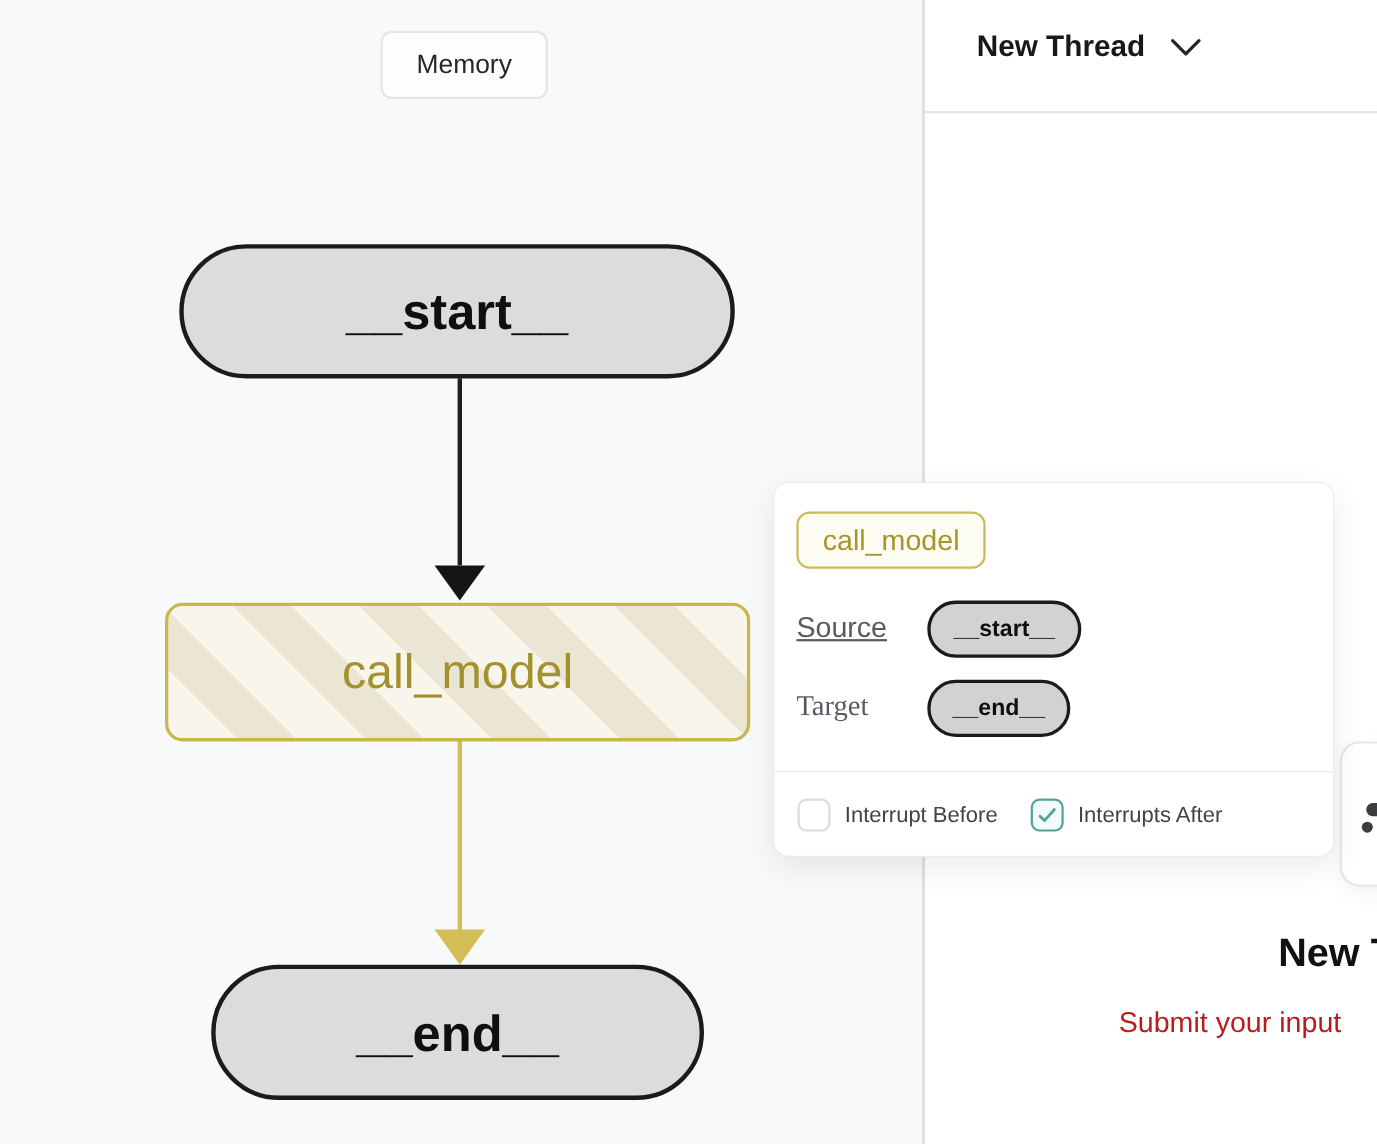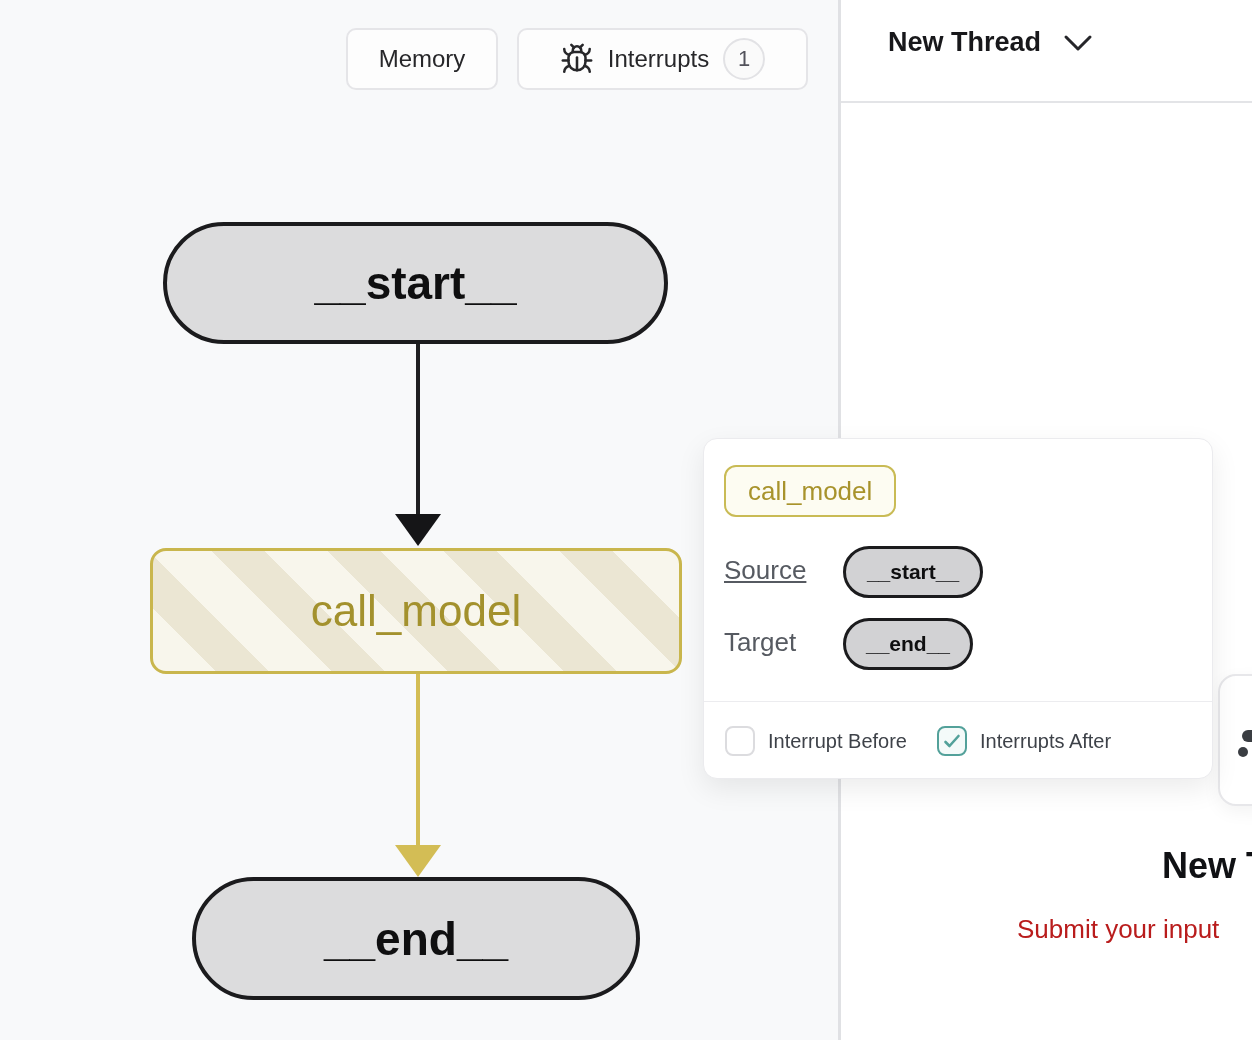--- a/index.html
+++ b/index.html
@@ -82,21 +82,21 @@
     background:#ffffff; border:1px solid #ebebee; border-radius:14px;
     box-shadow:0 10px 28px rgba(0,0,0,.08);
   }
   .pop-badge {
     position:absolute; left:20px; top:26px; height:52px; padding:0 22px;
     display:flex; align-items:center;
     background:#fdfcf2; border:2px solid #c9bb55; border-radius:12px;
     font-size:26px; color:#a8932c;
   }
   .pop-label { position:absolute; left:20px; font-size:26px; color:#565a61; }
-  .lbl-source { top:116px;text-decoration:underline; } .lbl-target { top:188px; }
+  .lbl-source { top:116px;text-decoration:underline; } .lbl-target { top:188px;font-family:Liberation Serif, serif; }
   .pop-pill {
     position:absolute; left:139px; height:52px; padding:0 20px;
     display:flex; align-items:center; justify-content:center;
     background:#d2d2d4; border:3px solid #1b1b1d; border-radius:999px;
     font-size:21px; font-weight:700; color:#0f0f10;
   }
   .pill-source { top:107px; min-width:140px; }
   .pill-target { top:179px; min-width:130px; }
   .pop-divider { position:absolute; left:0; top:262px; width:100%; height:1px; background:#ececef; }
   .pop-checkrow {
@@ -115,38 +115,20 @@
 </style>
 </head>
 <body>
 
 <div class="canvas">
 
   <button class="toolbar-btn btn-memory">
     <span>Memory</span>
   </button>
 
-  <button class="toolbar-btn btn-interrupts">
-    <span>
-      <svg width="34" height="34" viewBox="0 0 24 24" fill="none" stroke="#27272a" stroke-width="1.8" stroke-linecap="round" stroke-linejoin="round">
-        <path d="M8 2l1.88 1.88M14.12 3.88L16 2"></path>
-        <path d="M9 7.13v-1a3.003 3.003 0 1 1 6 0v1"></path>
-        <path d="M12 20c-3.3 0-6-2.7-6-6v-3a4 4 0 0 1 4-4h4a4 4 0 0 1 4 4v3c0 3.3-2.7 6-6 6z"></path>
-        <path d="M12 20v-9"></path>
-        <path d="M6.53 9C4.6 8.8 3 7.1 3 5"></path>
-        <path d="M6 13H2"></path>
-        <path d="M3 21c0-2.1 1.7-3.9 3.8-4"></path>
-        <path d="M20.97 5c0 2.1-1.6 3.8-3.5 4"></path>
-        <path d="M22 13h-4"></path>
-        <path d="M17.2 17c2.1.1 3.8 1.9 3.8 4"></path>
-      </svg>
-    </span>
-    <span>Interrupts</span>
-    <span class="count-badge">1</span>
-  </button>
 
   <div class="edge-line edge1"></div>
   <div class="edge-arrow arrow1"></div>
   <div class="edge-line edge2"></div>
   <div class="edge-arrow arrow2"></div>
 
   <div class="node-pill node-start">
     <span>__start__</span>
   </div>
   <div class="node-callmodel">

